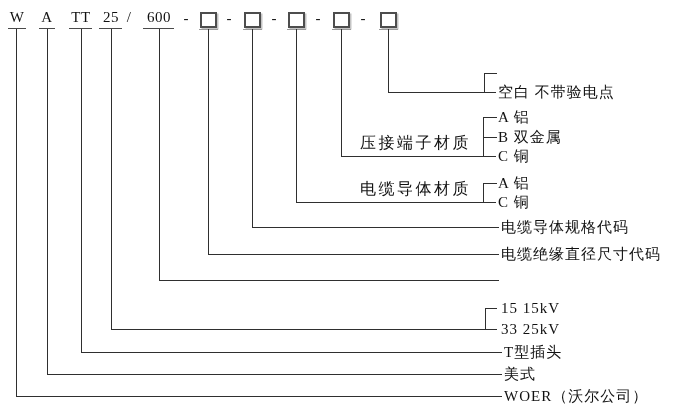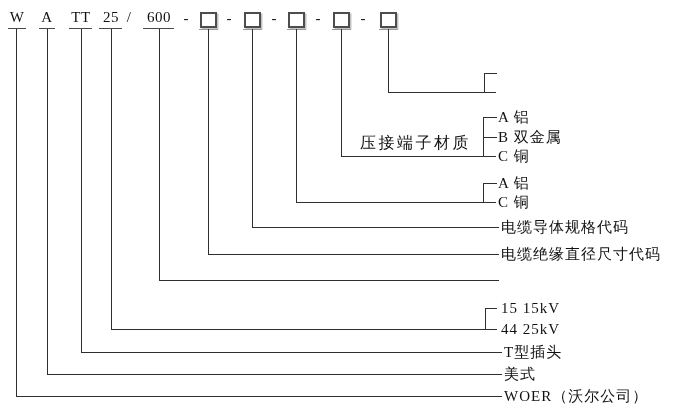--- a/index.html
+++ b/index.html
@@ -91,33 +91,35 @@
   <div class="ln v" style="left:483px;top:117px;height:39px"></div>
   <div class="ln h" style="left:483px;top:117px;width:14px"></div>
   <div class="ln h" style="left:483px;top:137px;width:14px"></div>
 
   <div class="ln v" style="left:483px;top:183px;height:19px"></div>
   <div class="ln h" style="left:483px;top:183px;width:14px"></div>
 
   <div class="ln v" style="left:485px;top:308px;height:21px"></div>
   <div class="ln h" style="left:485px;top:308px;width:12px"></div>
 
+  <div class="row" style="left:498px;top:83px">空白 不带验电点</div>
 
   <div class="row" style="left:498px;top:108px">A 铝</div>
   <div class="row" style="left:498px;top:128px">B 双金属</div>
   <div class="row" style="left:498px;top:147px">C 铜</div>
 
   <div class="row" style="left:498px;top:174px">A 铝</div>
   <div class="row" style="left:498px;top:193px">C 铜</div>
 
   <div class="row" style="left:501px;top:245px">电缆绝缘直径尺寸代码</div>
   <div class="row" style="left:501px;top:218px">电缆导体规格代码</div>
 
   <div class="row" style="left:501px;top:299px">15 15kV</div>
-  <div class="row" style="left:501px;top:320px">44 25kV</div>
+  <div class="row" style="left:501px;top:320px">33 25kV</div>
 
   <div class="row" style="left:504px;top:343px">T型插头</div>
   <div class="row" style="left:504px;top:365px">美式</div>
   <div class="row" style="left:504px;top:387px">WOER（沃尔公司）</div>
 
   <div class="glabel" style="left:360px;top:134px">压接端子材质</div>
+  <div class="glabel" style="left:360px;top:180px">电缆导体材质</div>
 
 </div>
 
 </body></html>

